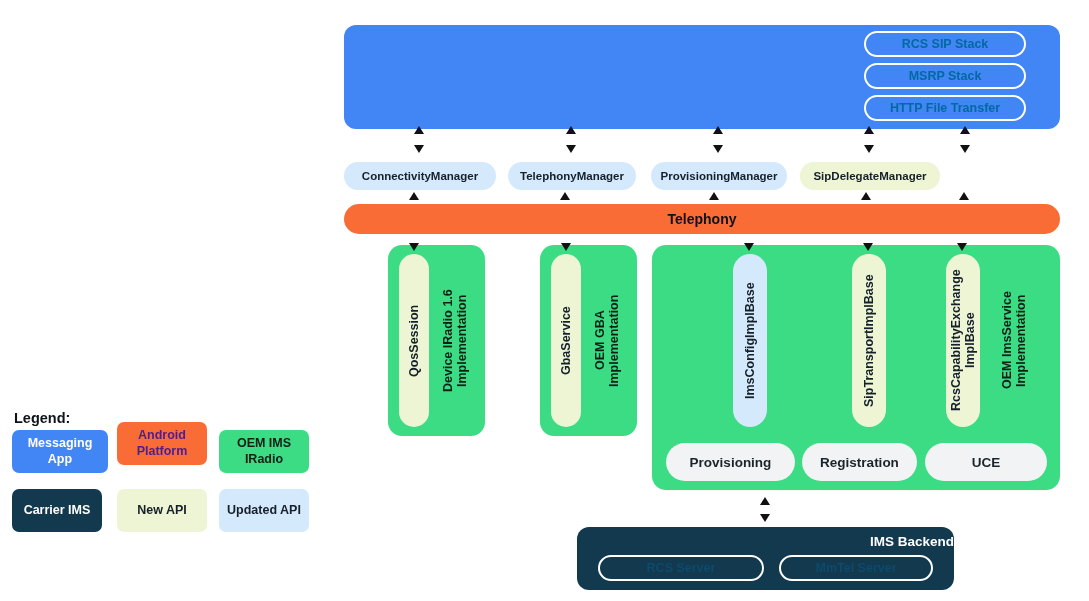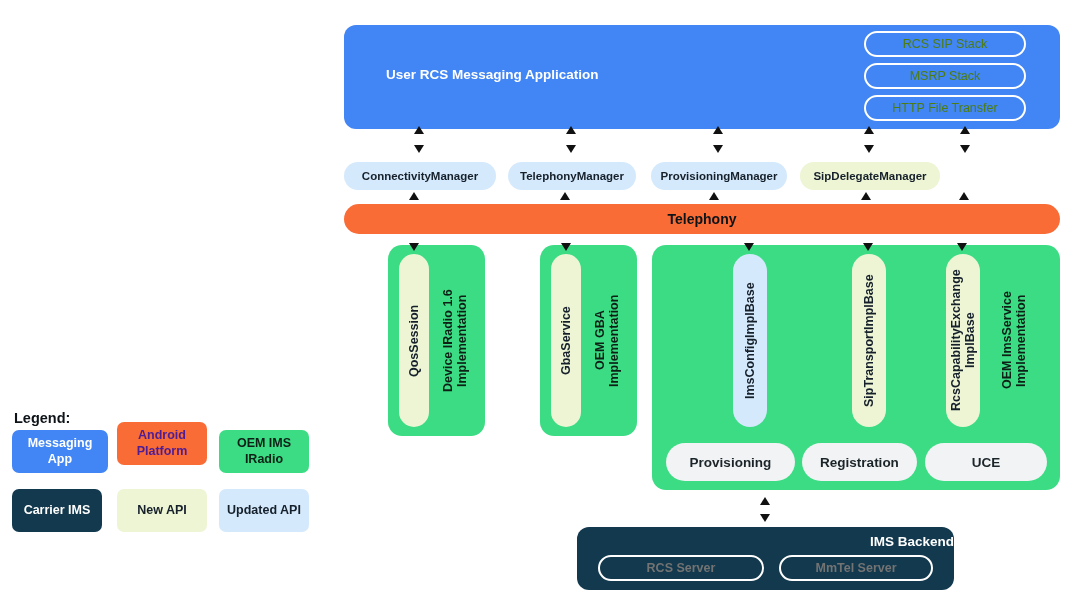--- a/index.html
+++ b/index.html
@@ -17,21 +17,21 @@
     left:344px;top:25px;width:716px;height:104px;
     background:var(--c-app);border-radius:12px;
   }
   #app-title{
     position:absolute;left:386px;top:67px;width:260px;
     color:#fff;font-size:13.5px;font-weight:bold;text-align:left;
   }
   .stack-pill{
     position:absolute;box-sizing:border-box;
     border:2.4px solid #ffffff;border-radius:16px;
-    color:#4d7c0f;font-size:12.5px;font-weight:normal;
+    color:#0369a1;font-size:12.5px;font-weight:bold;
     display:flex;align-items:center;justify-content:center;
     height:26px;width:162px;left:864px;
   }
   #stack-0{top:31px;}
   #stack-1{top:63px;}
   #stack-2{top:95px;}
 
   
   .manager{
     position:absolute;box-sizing:border-box;height:28px;
@@ -105,21 +105,21 @@
     left:577px;top:527px;width:377px;height:63px;
     background:var(--c-carrier);border-radius:12px;
   }
   #ims-backend-title{
     position:absolute;left:577px;top:534px;width:377px;
     text-align:right;color:#ffffff;font-size:13.5px;font-weight:bold;
   }
   .server-pill{
     position:absolute;box-sizing:border-box;height:26px;
     border:2.2px solid #ffffff;border-radius:13px;
-    color:#737373;font-size:12.5px;font-weight:bold;
+    color:#0c4a6e;font-size:12.5px;font-weight:bold;
     display:flex;align-items:center;justify-content:center;
     top:555px;
   }
   #server-0{left:598px;width:166px;}
   #server-1{left:779px;width:154px;}
 
   
   .arrow{position:absolute;width:0;height:0;}
   .arrow-up{
     border-left:5.5px solid transparent;border-right:5.5px solid transparent;
@@ -148,21 +148,20 @@
   #legend-3{left:12px;top:489px;width:90px;height:43px;background:var(--c-carrier);color:#ffffff;}
   #legend-4{left:117px;top:489px;width:90px;height:43px;background:var(--c-new);color:#16202b;}
   #legend-5{left:219px;top:489px;width:90px;height:43px;background:var(--c-updated);color:#16202b;}
 </style>
 </head>
 <body>
 
 <div class="canvas">
 
   <div class="box" id="app-layer"></div>
-  <div id="app-title">User RCS Messaging Application</div>
 
   <div class="stack-pill" id="stack-0">RCS SIP Stack</div>
   <div class="stack-pill" id="stack-1">MSRP Stack</div>
   <div class="stack-pill" id="stack-2">HTTP File Transfer</div>
 
   <div class="arrow arrow-up" style="left:414px;top:126px;"></div>
   <div class="arrow arrow-down" style="left:414px;top:145px;"></div>
   <div class="arrow arrow-up" style="left:566px;top:126px;"></div>
   <div class="arrow arrow-down" style="left:566px;top:145px;"></div>
   <div class="arrow arrow-up" style="left:713px;top:126px;"></div>

